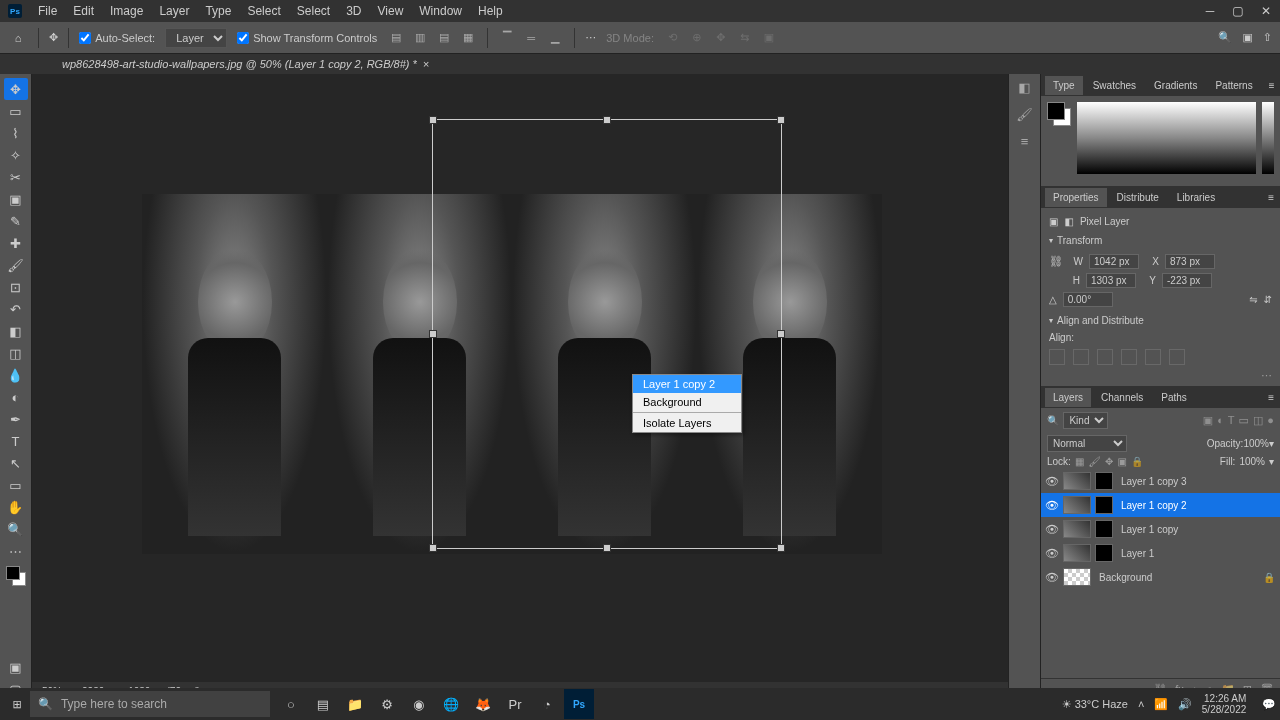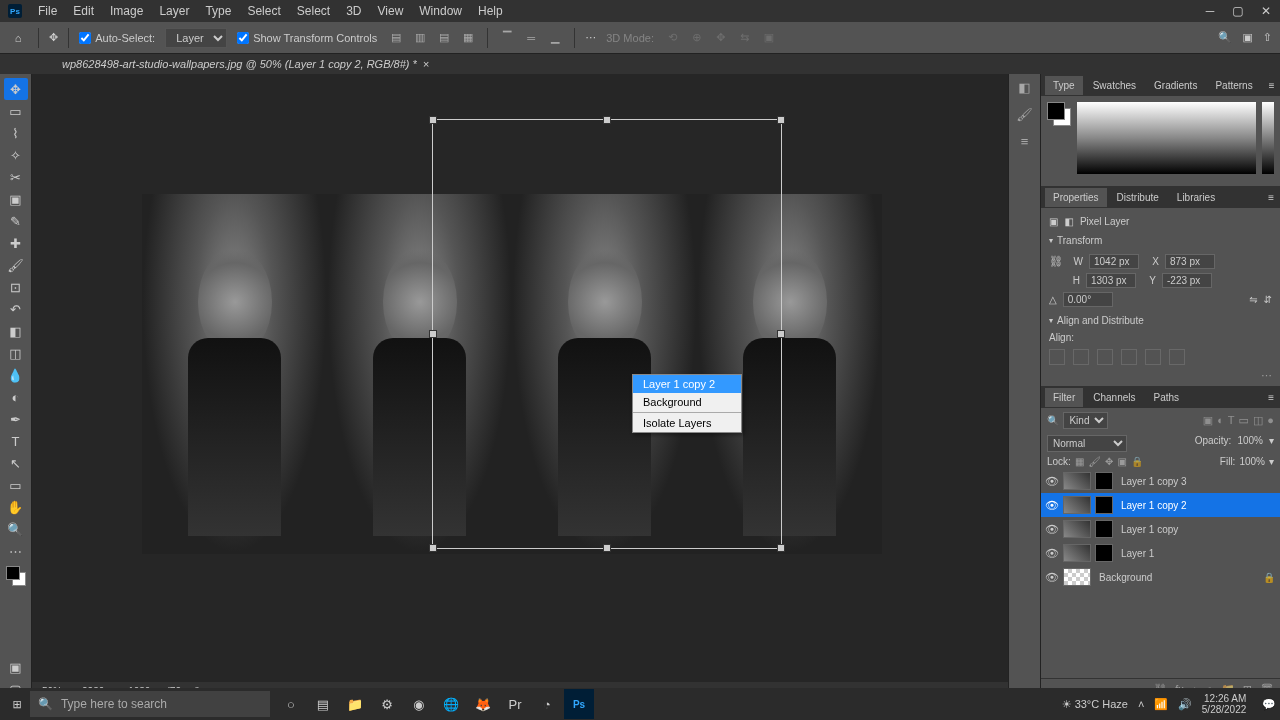--- a/index.html
+++ b/index.html
@@ -64,21 +64,21 @@
 .prop-row input { width: 50px; background: #444; color: #ccc; border: 1px solid #666; padding: 1px 4px; font-size: 10px; }
 .prop-section { font-size: 10px; padding: 4px 0; display: flex; align-items: center; gap: 4px; }
 .prop-section::before { content: '▾'; font-size: 8px; }
 .align-row { display: flex; gap: 8px; padding: 4px 0; }
 .align-row span { width: 16px; height: 16px; border: 1px solid #777; opacity: 0.6; }
 .layers-panel { flex: 1; display: flex; flex-direction: column; }
 .layers-ctrl { display: flex; align-items: center; gap: 4px; padding: 4px 6px; font-size: 10px; }
 .layers-ctrl select { background: #444; color: #ccc; border: 1px solid #666; font-size: 10px; padding: 1px; }
 .layers-ctrl .filters { margin-left: auto; display: flex; gap: 4px; }
 .layers-ctrl .filters span { opacity: 0.5; font-size: 11px; }
-.layers-ctrl2 { display: flex; align-items: flex-start; gap: 6px; padding: 2px 6px; font-size: 10px; }
+.layers-ctrl2 { display: flex; align-items: center; padding: 2px 6px; font-size: 10px; }
 .layers-ctrl2 select { background: #444; color: #ccc; border: 1px solid #666; font-size: 10px; padding: 1px; width: 80px; }
 .layers-lock { display: flex; align-items: center; gap: 4px; padding: 2px 6px; font-size: 10px; }
 .layers-lock .icons { display: flex; gap: 4px; }
 .layers-lock .icons span { opacity: 0.6; font-size: 10px; }
 .layer-list { flex: 1; overflow: auto; }
 .layer-item { display: flex; align-items: center; height: 24px; padding: 0 4px; gap: 4px; }
 .layer-item.selected { background: #1473e6; color: #fff; }
 .layer-item .eye { width: 14px; text-align: center; font-size: 11px; }
 .layer-item .thumb { width: 28px; height: 18px; background: linear-gradient(45deg,#888,#333); border: 1px solid #666; display:flex; }
 .layer-item .thumb.bg { background: repeating-conic-gradient(#ccc 0 25%, #fff 0 50%) 0 0/8px 8px; }
@@ -296,21 +296,21 @@
         <span></span>
         <span></span>
         <span></span>
         <span></span>
         <span></span>
       </div>
       <div style="text-align:right;opacity:0.6">⋯</div>
     </div>
 
     <div class="panel-tabs" id="layerTabs">
-        <span class="active">Filter</span>
+        <span class="active">Layers</span>
         <span>Channels</span>
         <span>Paths</span>
         <span class="menu">≡</span>
       </div>
     <div class="layers-panel">
       <div class="layers-ctrl">
         <span>🔍</span>
         <select><option>Kind</option></select>
         <div class="filters">
           <span>▣</span>

